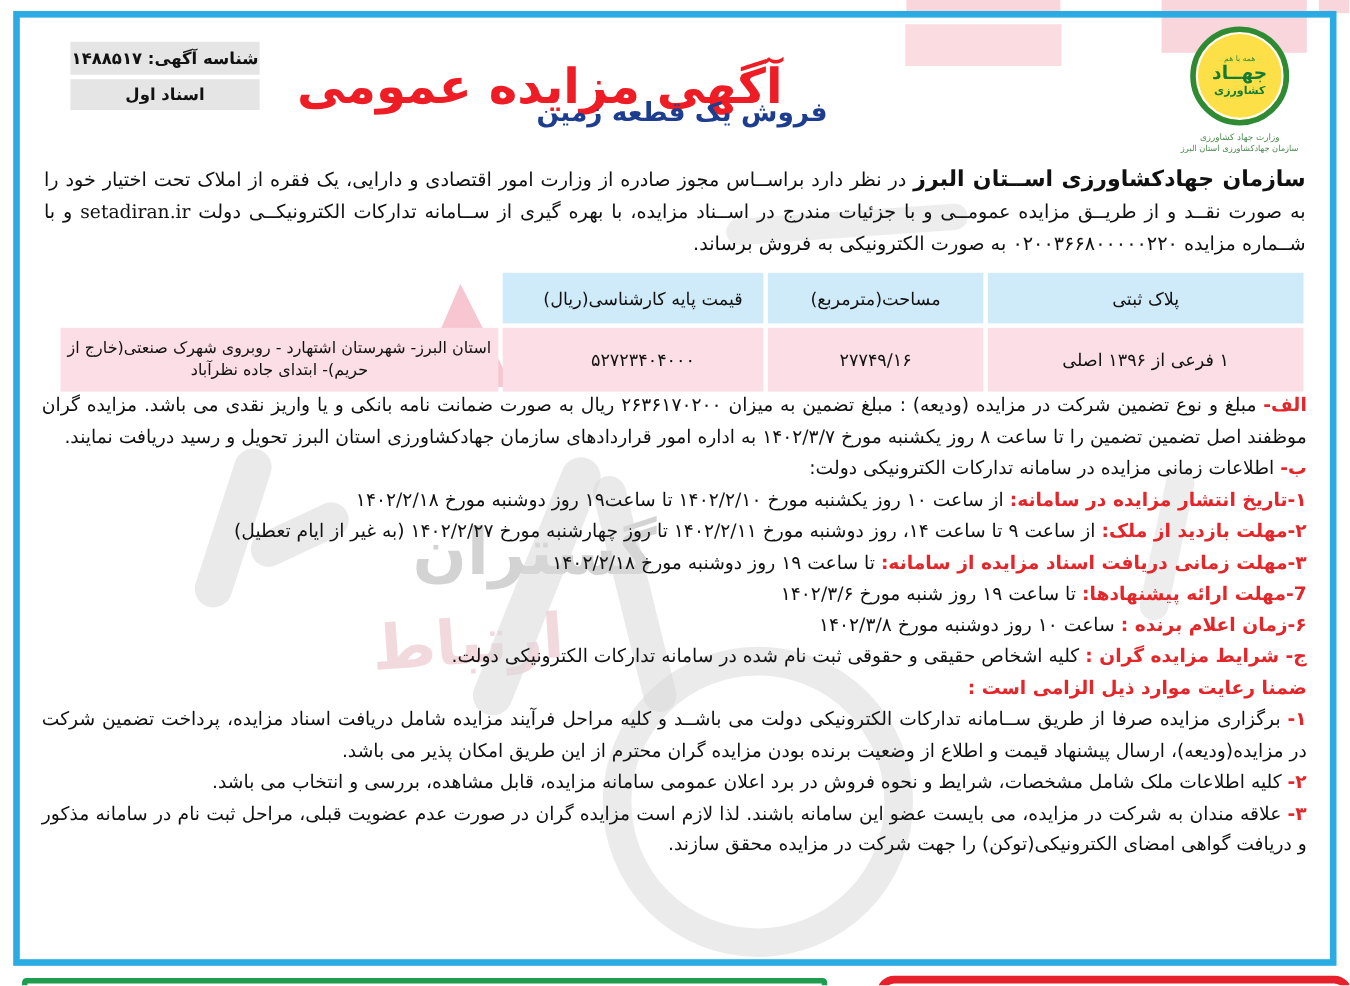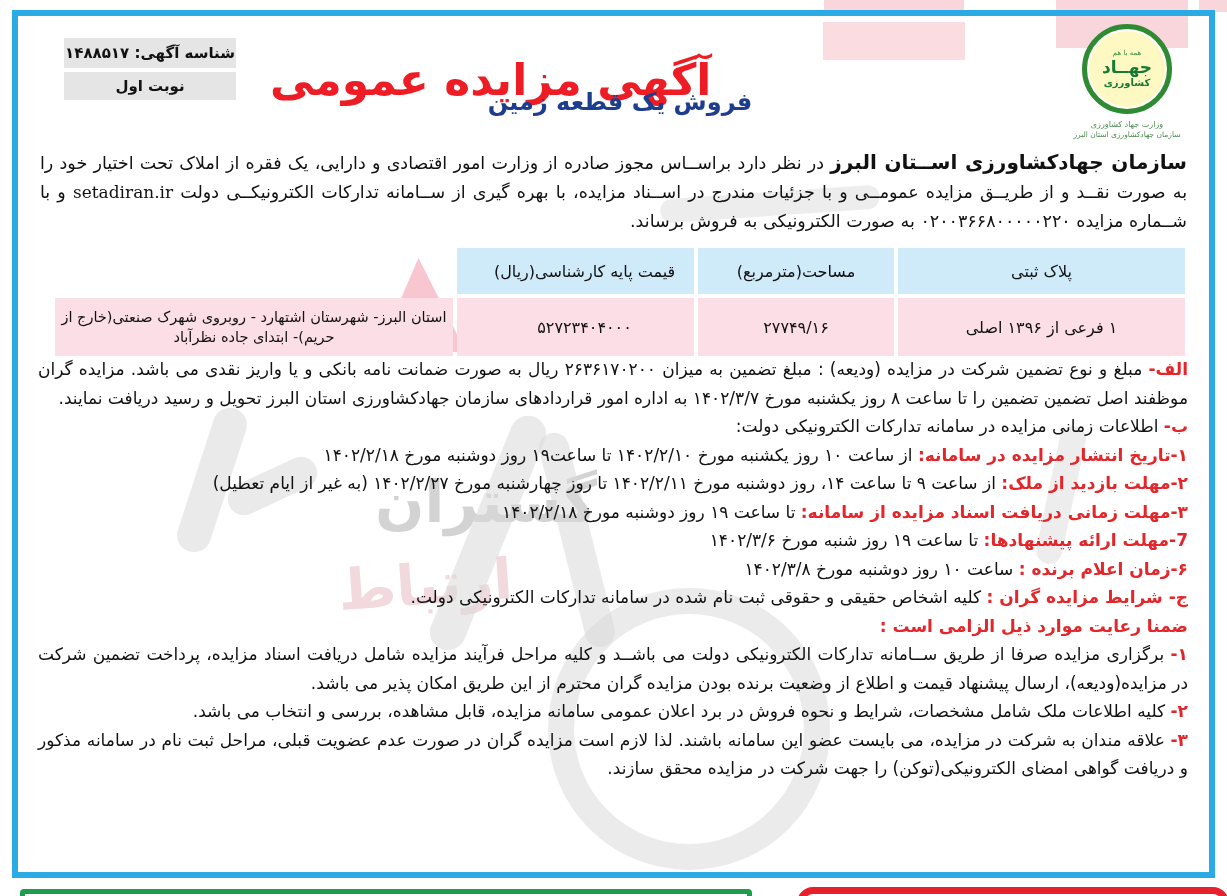--- a/index.html
+++ b/index.html
@@ -32,21 +32,21 @@
     color:#ee1d25;font-size:44px;font-weight:bold;direction:rtl;margin-top:28px;
   }
   .subtitle{
     position:absolute;z-index:3;left:270px;top:88px;width:700px;text-align:center;
     color:#1d3d8f;font-size:24px;font-weight:bold;direction:rtl;
   }
   
   .logo{position:absolute;z-index:3;left:1066px;top:24px;width:122px;text-align:center;direction:rtl;}
   .emblem{
     width:80px;height:80px;margin:0 auto;border-radius:50%;
-    border:5px solid #2e8b33;background:#fef9c3;
+    border:5px solid #2e8b33;background:#fde047;
     display:flex;flex-direction:column;align-items:center;justify-content:center;
     box-shadow:0 0 0 2px #ffffff inset;
   }
   .emblem .motto{font-size:7px;color:#2e8b33;line-height:8px;}
   .emblem .l1{font-size:17px;font-weight:bold;color:#157a33;line-height:20px;}
   .emblem .l2{font-size:10px;font-weight:bold;color:#157a33;line-height:12px;}
   .logo .cap1{margin-top:6px;font-size:8px;color:#4a8a4d;line-height:10px;}
   .logo .cap2{font-size:7.5px;color:#4a8a4d;line-height:9px;}
   
   .intro{
@@ -107,21 +107,21 @@
   <div class="wm wm-bar" style="left:562px;top:430px;width:30px;height:220px;transform:rotate(-14deg);"></div>
   <div class="wm wm-ring" style="left:548px;top:588px;width:230px;height:230px;"></div>
   <div class="wm wm-bar" style="left:1048px;top:425px;width:26px;height:140px;transform:rotate(12deg);opacity:.45;"></div>
 
   <div class="frame"></div>
 
   <div class="badge badge1">
     <span>شناسه آگهی: ۱۴۸۸۵۱۷</span>
   </div>
   <div class="badge badge2">
-    <span>نوبت اول</span>
+    <span>اسناد اول</span>
   </div>
 
   <div class="title">آگهی مزایده عمومی</div>
   <div class="subtitle">فروش یک قطعه زمین</div>
 
   <div class="logo">
     <div class="emblem">
       <div class="motto">همه با هم</div>
       <div class="l1">جهــاد</div>
       <div class="l2">کشاورزی</div>

